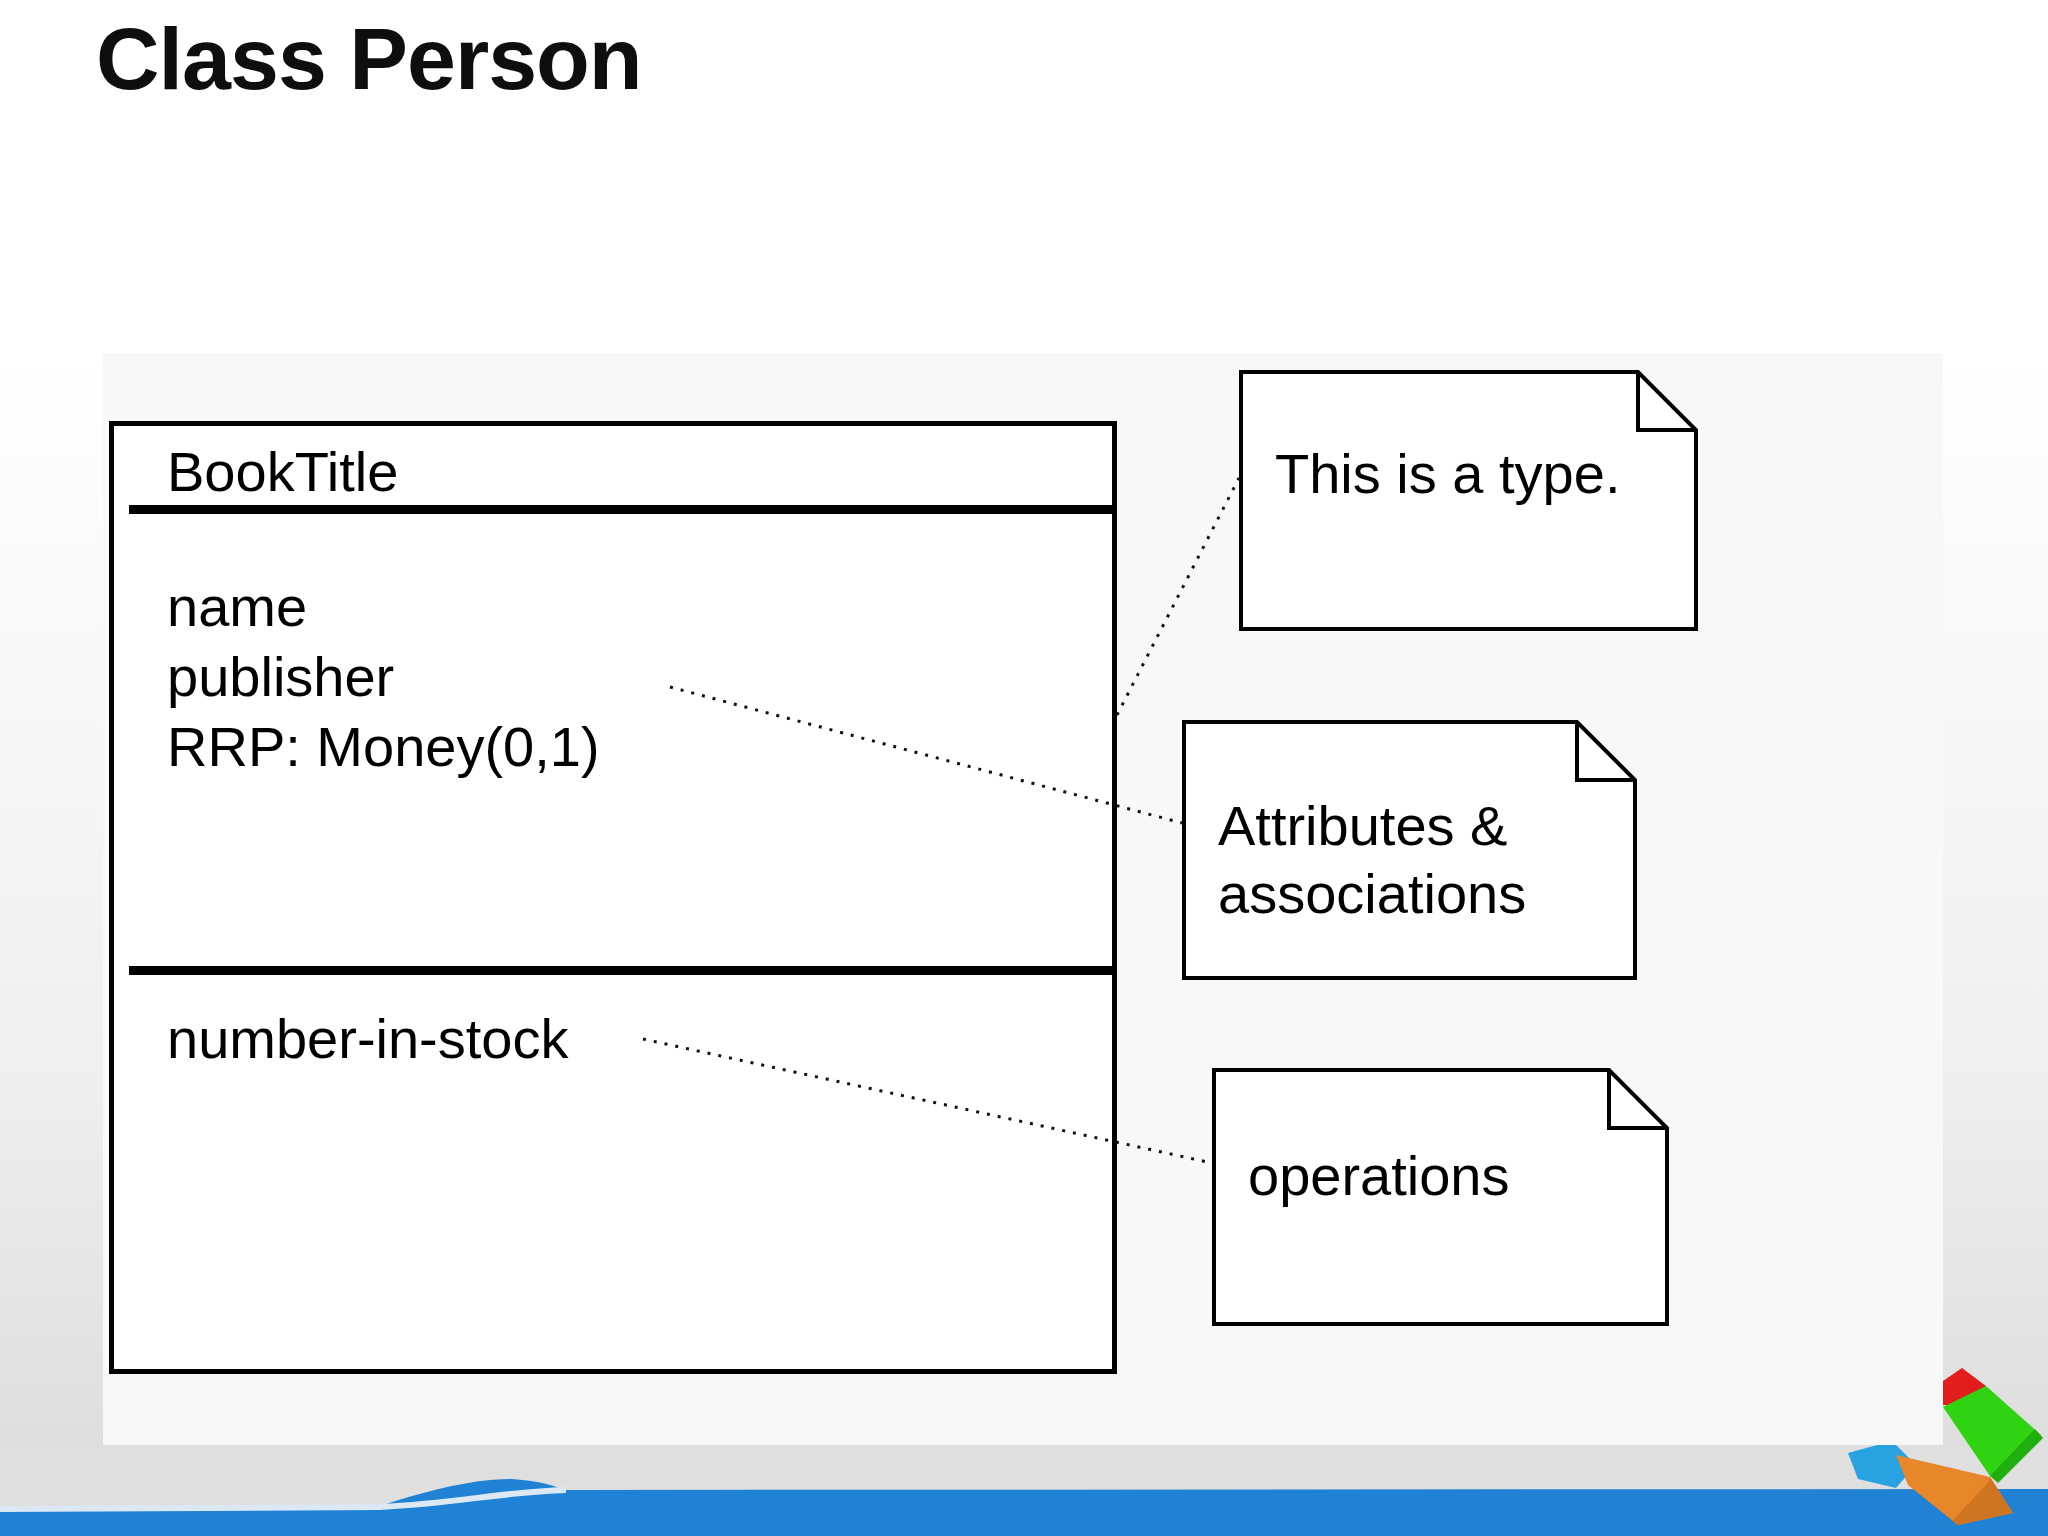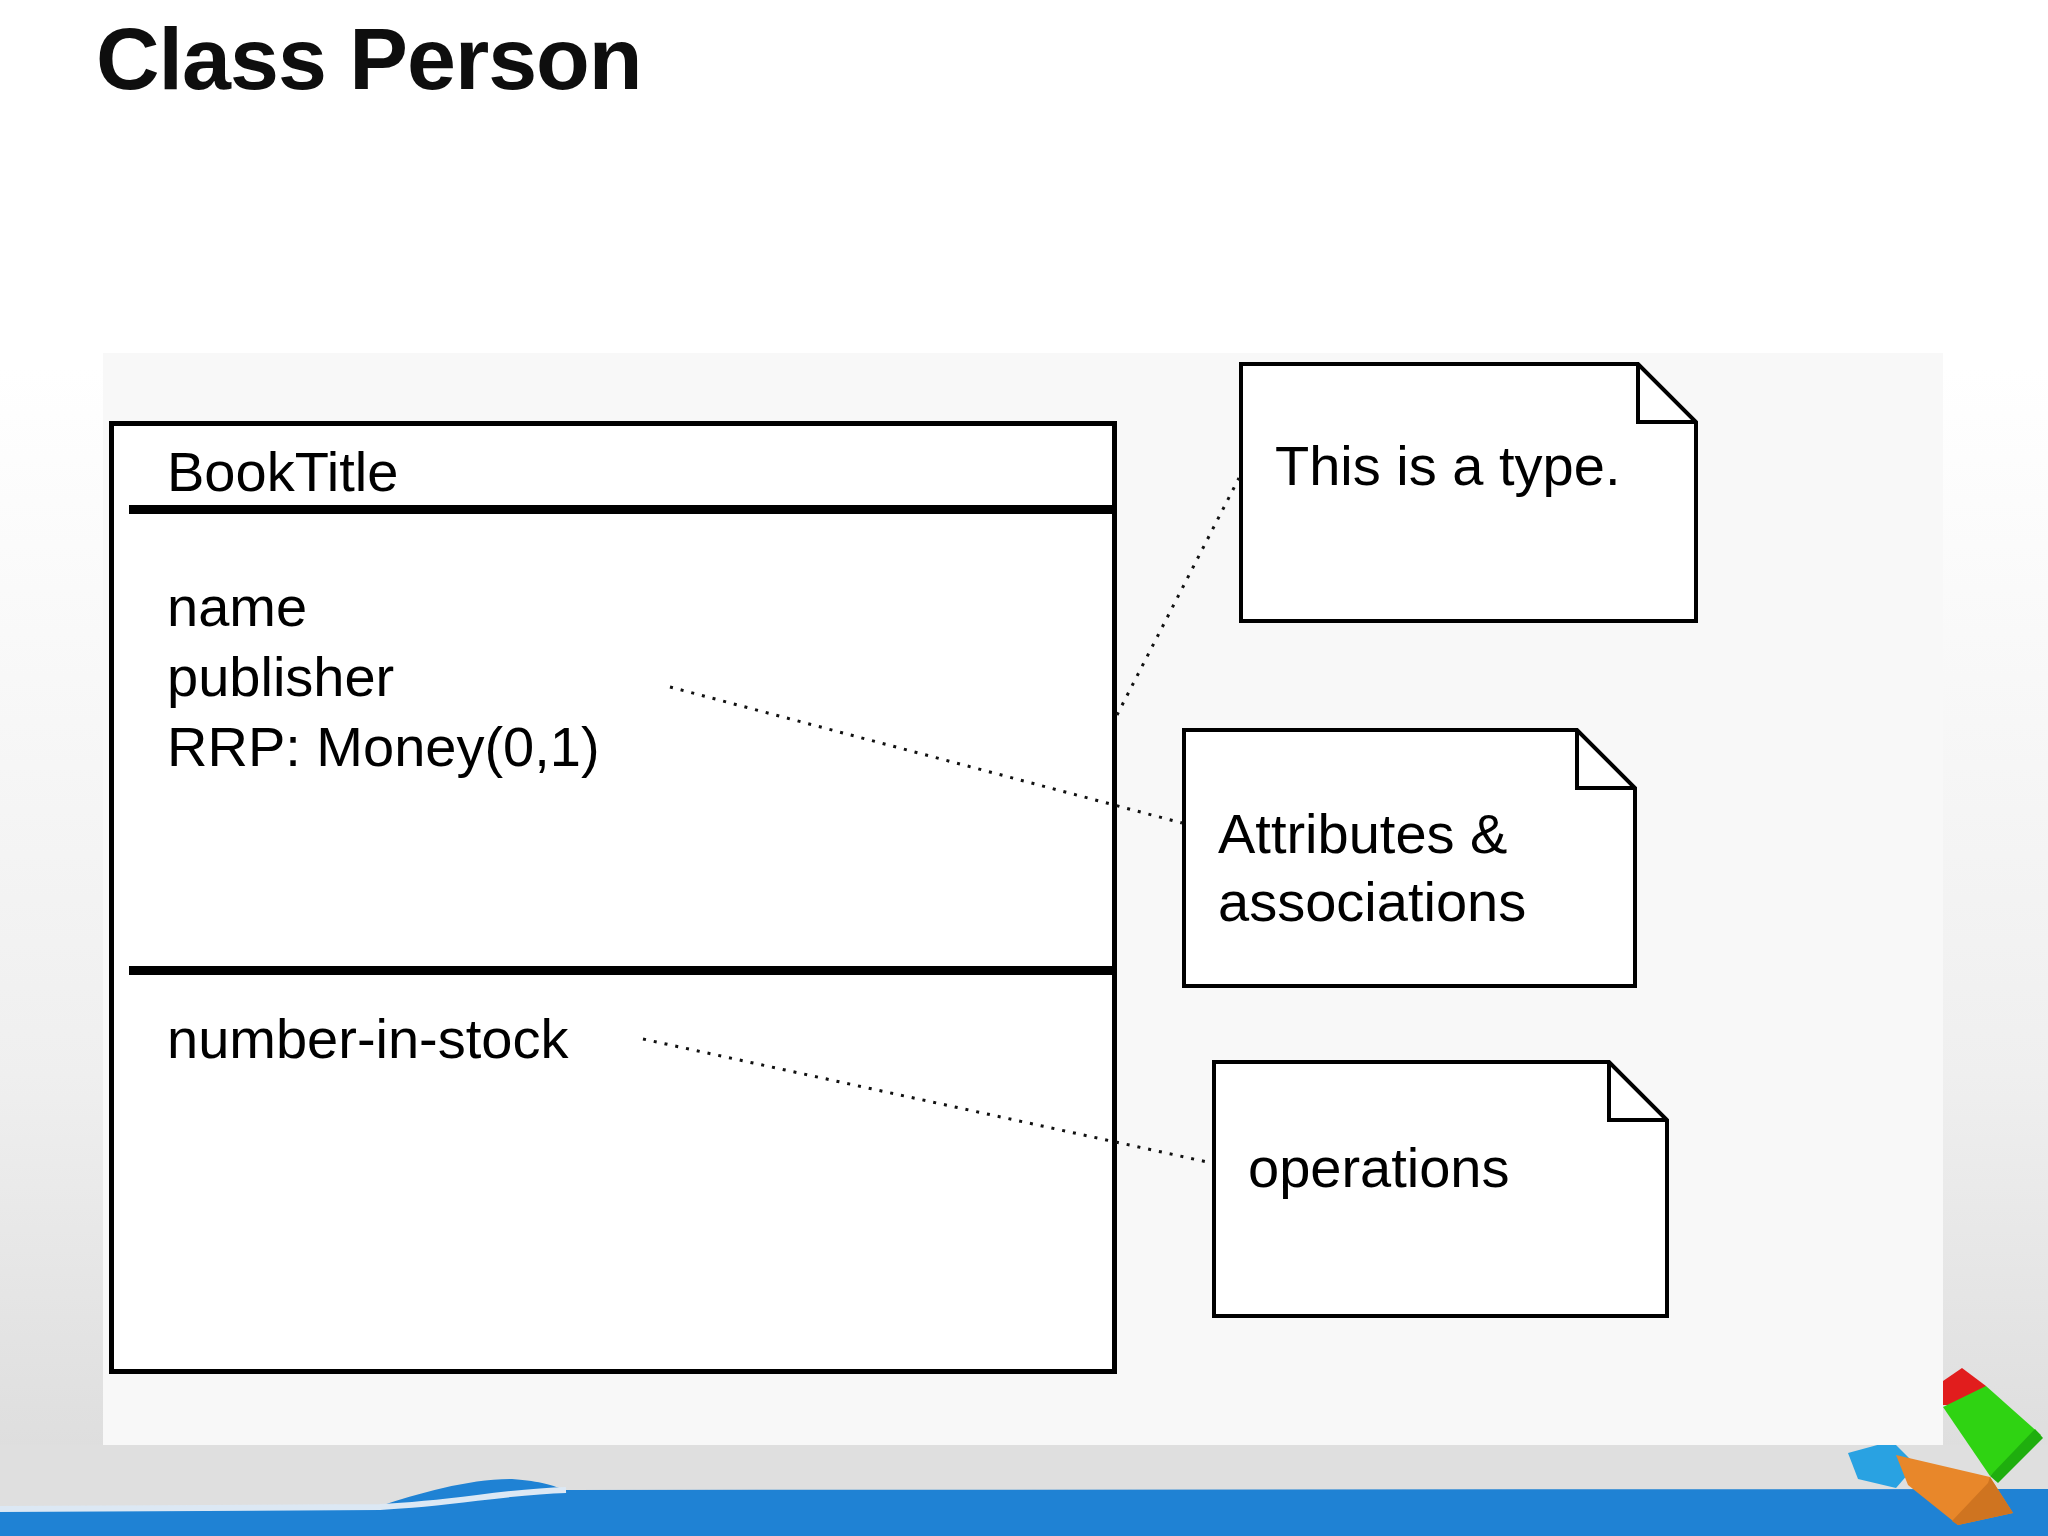--- a/index.html
+++ b/index.html
@@ -24,27 +24,27 @@
   
   #uml-class{
     left:109px;top:421px;width:1008px;height:953px;box-sizing:border-box;
     border:5px solid #000;background:#fff;z-index:5;padding-left:15px;
   }
   #uml-class .compartment{box-sizing:border-box;color:#000;font-size:56px;}
   #uml-header{height:88px;border-bottom:9px solid #000;padding:15px 0 0 38px;line-height:1.1;}
   #uml-attrs{height:423px;border-bottom:9px solid #000;padding:20px 0 0 38px;line-height:70px;margin-top:38px;}
   #uml-ops{padding:29px 0 0 38px;line-height:70px;}
   
-  .uml-note{z-index:5;}
+  .uml-note{z-index:5;margin-top:8px;}
   .uml-note .note-text{
     position:absolute;color:#000;font-size:56px;line-height:68px;white-space:normal;
   }
   #note-type{left:1239px;top:362px;width:459px;height:261px;}
   #note-type .note-text{left:36px;top:70px;width:400px;}
-  #note-attrs{left:1182px;top:728px;width:363px;height:260px;}
+  #note-attrs{left:1182px;top:712px;width:363px;height:260px;}
   #note-attrs .note-text{left:36px;top:72px;width:360px;}
   #note-ops{left:1212px;top:1060px;width:457px;height:258px;}
   #note-ops .note-text{left:36px;top:74px;width:400px;}
   
   #connector-svg{left:0;top:0;z-index:7;pointer-events:none;}
 </style>
 </head>
 <body>
 
 <div id="gray-band" class="abs"></div>

